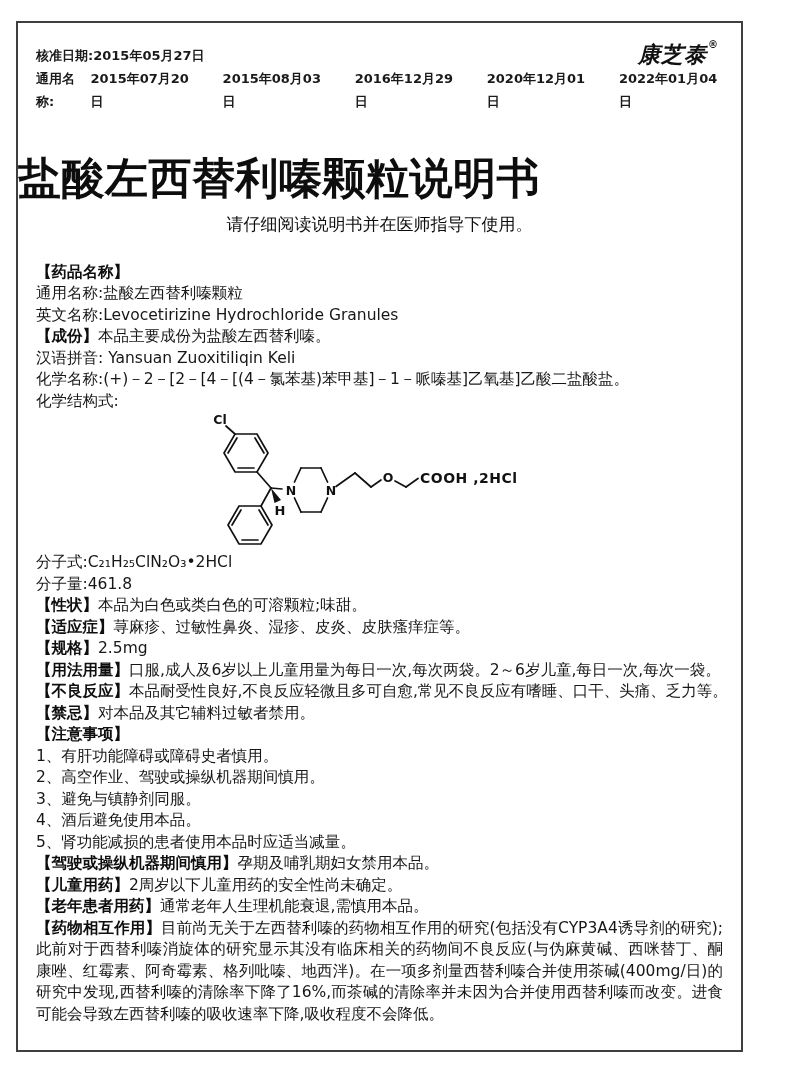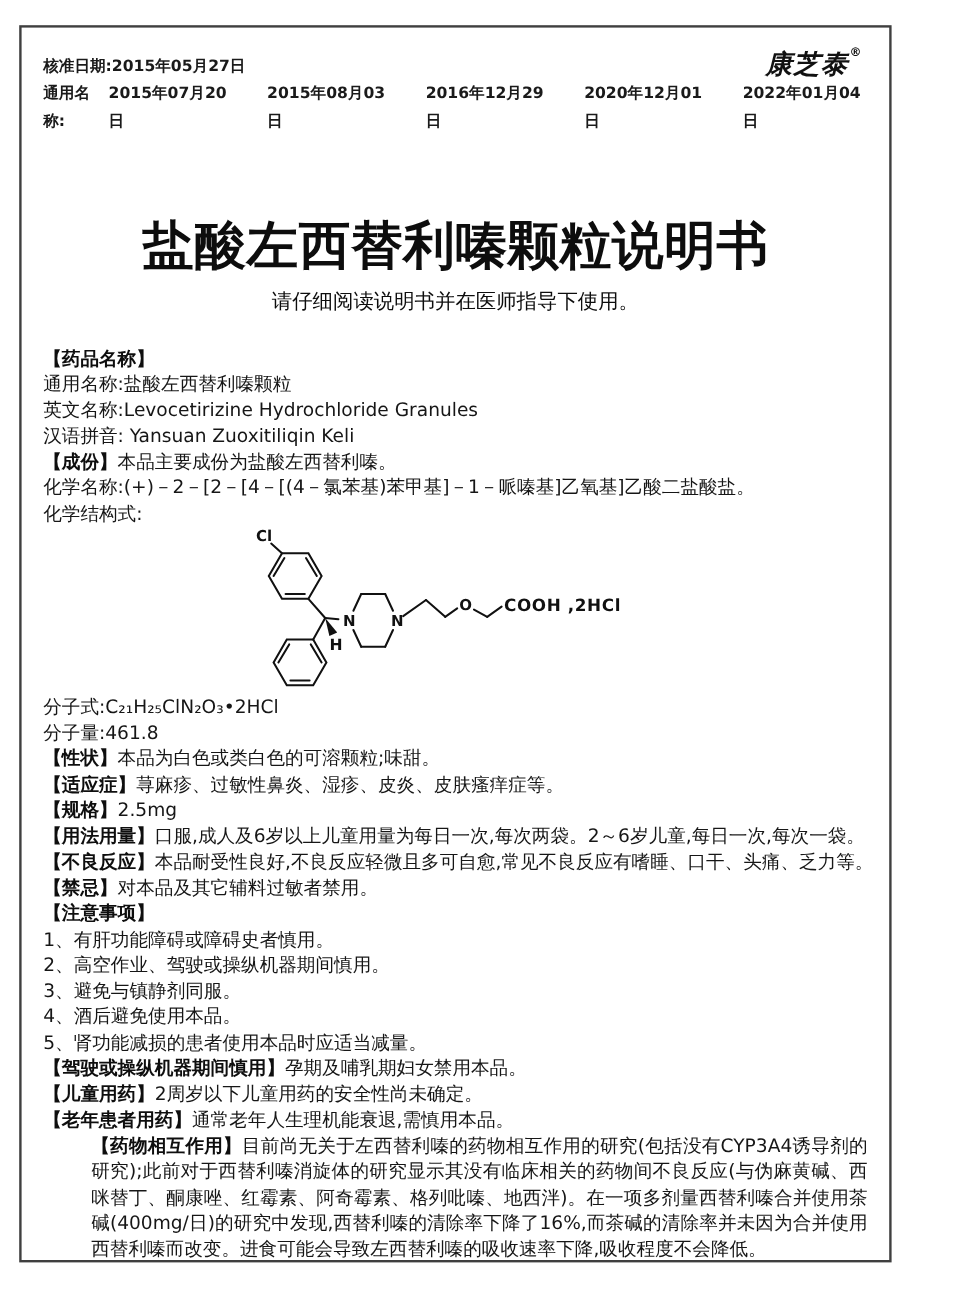--- a/index.html
+++ b/index.html
@@ -16,30 +16,30 @@
   .hline{font-size:13px;font-weight:600;line-height:23px;color:#1a1a1a;}
   .revisions{display:flex;flex-wrap:nowrap;}
   .rev-date{margin-left:26px;}
   .rev-label + .rev-date{margin-left:0;}
   .brand{
     position:absolute;right:22px;top:16px;font-size:22px;font-weight:900;
     font-style:italic;letter-spacing:1px;white-space:nowrap;color:#111;
   }
   .brand .reg{font-size:10px;font-weight:700;font-style:normal;vertical-align:14px;margin-left:1px;}
   .title{
-    text-align:center;margin-top:67px;font-size:43px;font-weight:900;
+    margin-top:40px;font-size:43px;font-weight:900;
     letter-spacing:0.5px;color:#0d0d0d;line-height:1.2;
   }
   .subtitle{text-align:center;margin-top:8px;font-size:17px;font-weight:400;color:#0d0d0d;}
   .body-text{
     margin:26px 18px 0 18px;font-size:15.5px;line-height:21.5px;
     font-weight:500;color:#161616;
   }
   .line{white-space:nowrap;}
-  .line.para{white-space:normal;text-align:justify;margin-left:40px;}
+  .line.para{white-space:normal;text-align:justify;}
   .lbl{font-weight:800;color:#0e0e0e;}
   .structure-wrap{margin-left:143px;width:345px;height:140px;}
   .structure-wrap svg{display:block;}
   .atom{font-size:12.5px;font-weight:600;fill:#111;
         font-family:"DejaVu Sans","Liberation Sans",sans-serif;}
   .atom-h{font-size:13px;font-weight:800;}
   .cooh{font-size:14px;font-weight:600;fill:#111;letter-spacing:0.5px;
         font-family:"DejaVu Sans","Liberation Sans",sans-serif;}
 </style>
 </head>
@@ -63,22 +63,22 @@
   </div>
 
   <div class="title">盐酸左西替利嗪颗粒说明书</div>
   <div class="subtitle">请仔细阅读说明书并在医师指导下使用。</div>
 
   <div class="body-text">
     <div>
         <div class="line"><span class="lbl">【药品名称】</span></div>
         <div class="line"><span>通用名称:盐酸左西替利嗪颗粒</span></div>
         <div class="line"><span>英文名称:Levocetirizine Hydrochloride Granules</span></div>
+        <div class="line"><span class="lbl">【成份】</span><span>本品主要成份为盐酸左西替利嗪。</span></div>
         <div class="line"><span>汉语拼音: Yansuan Zuoxitiliqin Keli</span></div>
-        <div class="line"><span class="lbl">【成份】</span><span>本品主要成份为盐酸左西替利嗪。</span></div>
         <div class="line"><span>化学名称:(+)－2－[2－[4－[(4－氯苯基)苯甲基]－1－哌嗪基]乙氧基]乙酸二盐酸盐。</span></div>
         <div class="line"><span>化学结构式:</span></div>
       </div>
 
     <div class="structure-wrap">
       <svg viewBox="0 0 345 140" width="345" height="140">
         <g stroke="#111" stroke-width="1.7" fill="none" stroke-linecap="round">
 
           <polygon points="89,41 78,22 56,22 45,41 56,60 78,60"></polygon>
           <line x1="85" y1="41" x2="76" y2="26"></line>

